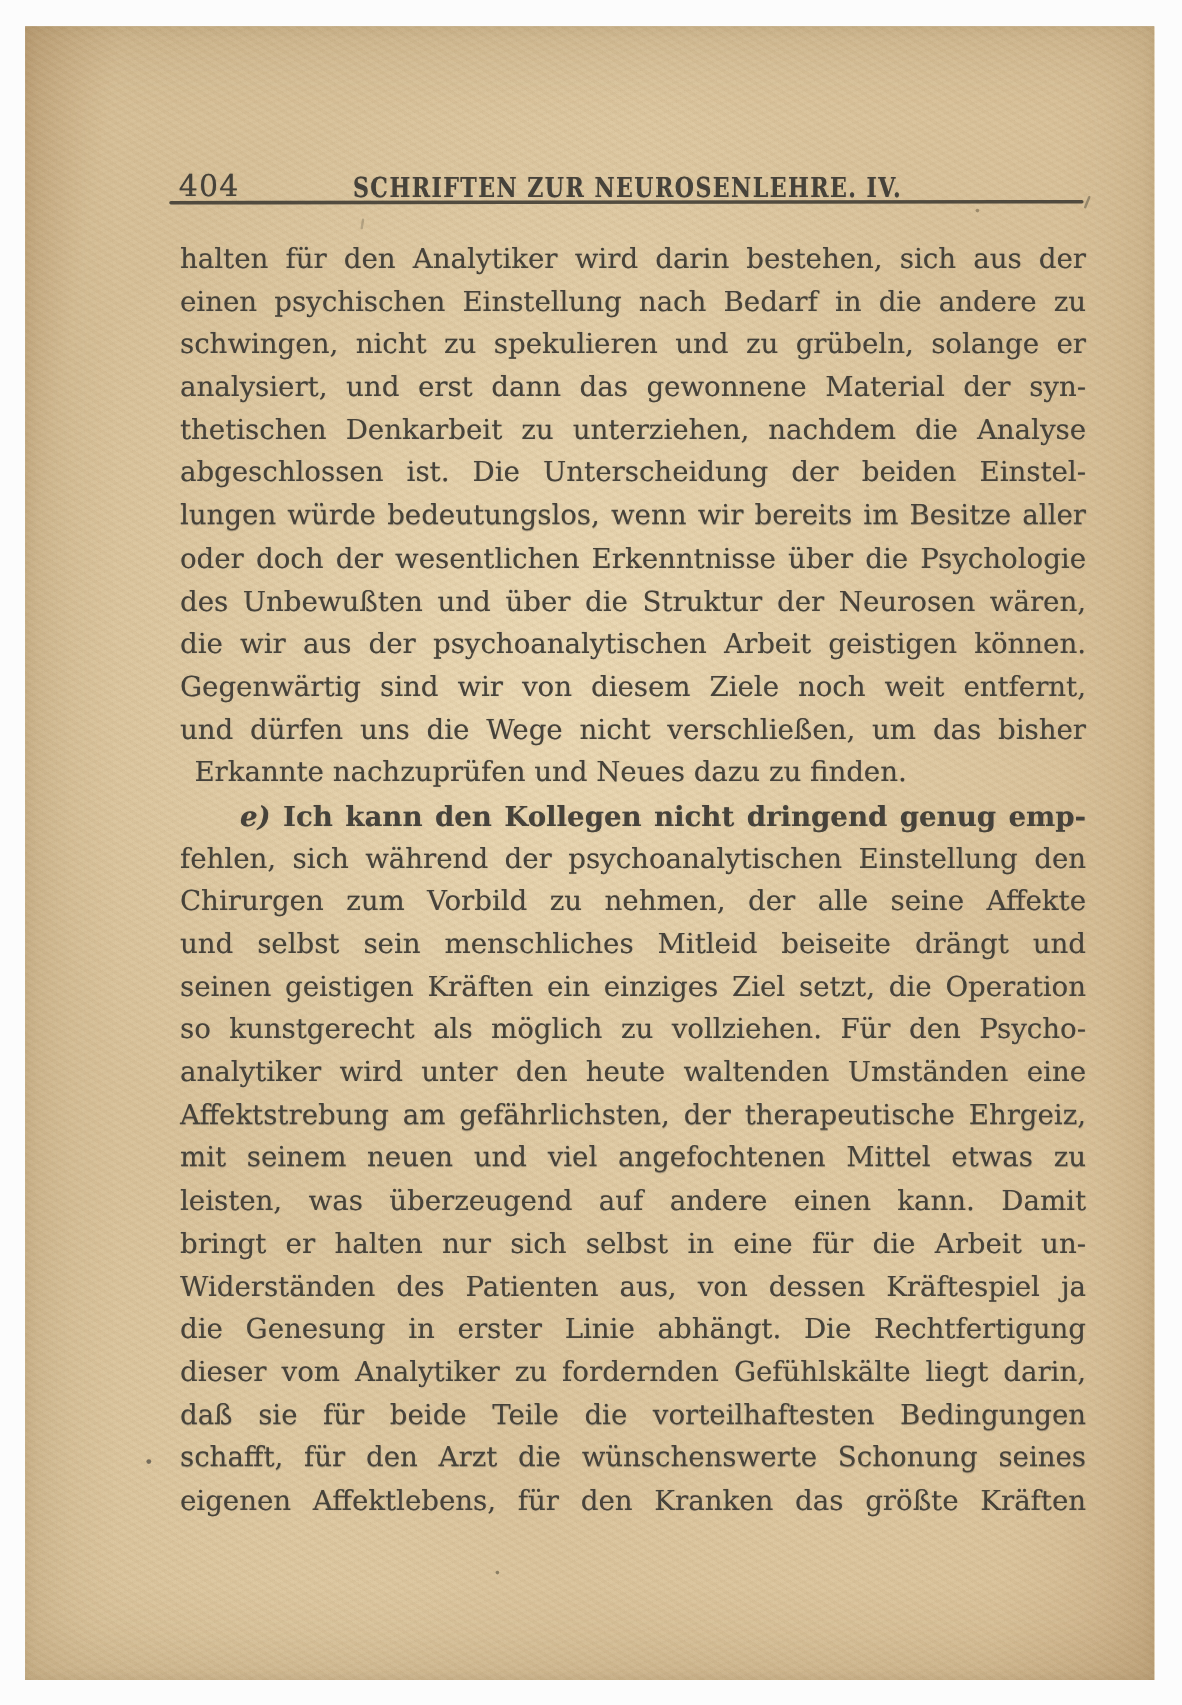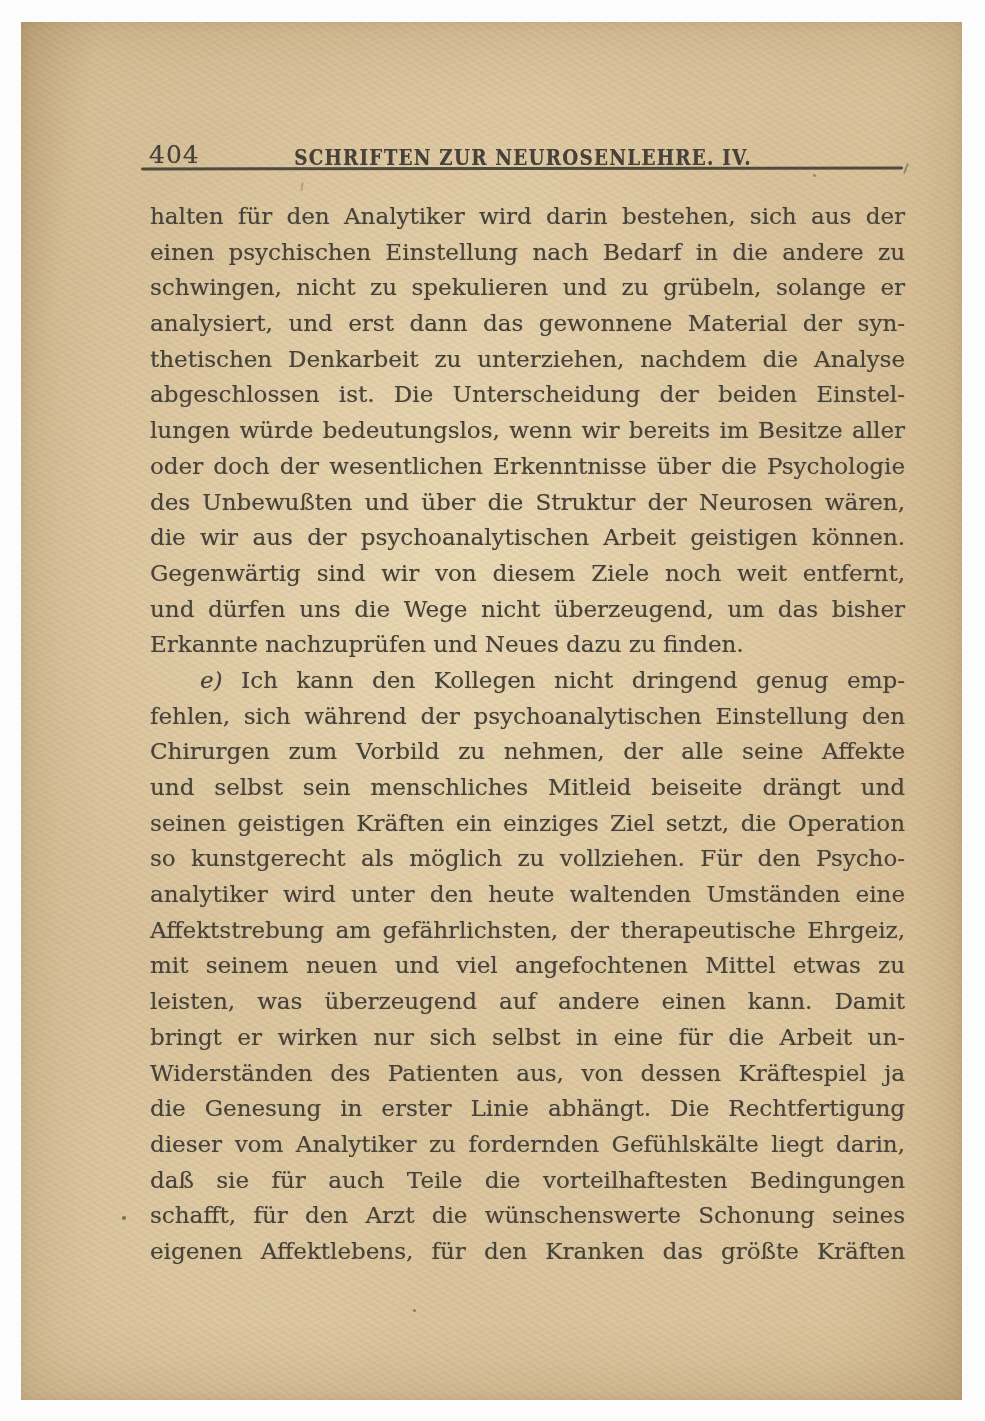--- a/index.html
+++ b/index.html
@@ -61,22 +61,22 @@
     font-size:23px;line-height:35.7px;color:var(--ink);
     text-shadow:0.2px 0.2px 0.7px rgba(66,62,54,0.45);
   }
   .line{
     text-align:justify;
     text-align-last:justify;
     -moz-text-align-last:justify;
     white-space:normal;
     height:35.7px;overflow:visible;
   }
-  .line.indent{text-indent:50px;}
-  .line.paralast{text-align-last:left;-moz-text-align-last:left;}
+  .line.indent{text-indent:50px;font-weight:bold;}
+  .line.paralast{text-align-last:left;margin-left:12px;-moz-text-align-last:left;}
   .pmark{font-style:italic;}
   
   .speck{position:absolute;border-radius:50%;background:#6b5e47;}
   .speck.s1{left:792px;top:152px;width:3px;height:3px;opacity:.55;}
   .speck.s2{left:392px;top:1287px;width:3px;height:3px;opacity:.6;background:#55503f;}
   .speck.s3{left:101px;top:1194px;width:4px;height:4px;opacity:.7;background:#4a463e;}
   .tick{position:absolute;background:#55503f;border-radius:1px;}
   .tick.t1{left:884px;top:141px;width:2px;height:11px;transform:rotate(22deg);opacity:.5;}
   .tick.t2{left:280px;top:160px;width:2px;height:9px;transform:rotate(9deg);opacity:.3;}
 </style>
@@ -92,37 +92,37 @@
       <div class="line">einen psychischen Einstellung nach Bedarf in die andere zu</div>
       <div class="line">schwingen, nicht zu spekulieren und zu grübeln, solange er</div>
       <div class="line">analysiert, und erst dann das gewonnene Material der syn-</div>
       <div class="line">thetischen Denkarbeit zu unterziehen, nachdem die Analyse</div>
       <div class="line">abgeschlossen ist. Die Unterscheidung der beiden Einstel-</div>
       <div class="line">lungen würde bedeutungslos, wenn wir bereits im Besitze aller</div>
       <div class="line">oder doch der wesentlichen Erkenntnisse über die Psychologie</div>
       <div class="line">des Unbewußten und über die Struktur der Neurosen wären,</div>
       <div class="line">die wir aus der psychoanalytischen Arbeit geistigen können.</div>
       <div class="line">Gegenwärtig sind wir von diesem Ziele noch weit entfernt,</div>
-      <div class="line">und dürfen uns die Wege nicht überzeugend, um das bisher</div>
+      <div class="line">und dürfen uns die Wege nicht verschließen, um das bisher</div>
       <div class="line paralast">Erkannte nachzuprüfen und Neues dazu zu finden.</div>
       <div class="line indent"><em class="pmark">e)</em> Ich kann den Kollegen nicht dringend genug emp-</div>
       <div class="line">fehlen, sich während der psychoanalytischen Einstellung den</div>
       <div class="line">Chirurgen zum Vorbild zu nehmen, der alle seine Affekte</div>
       <div class="line">und selbst sein menschliches Mitleid beiseite drängt und</div>
       <div class="line">seinen geistigen Kräften ein einziges Ziel setzt, die Operation</div>
       <div class="line">so kunstgerecht als möglich zu vollziehen. Für den Psycho-</div>
       <div class="line">analytiker wird unter den heute waltenden Umständen eine</div>
       <div class="line">Affektstrebung am gefährlichsten, der therapeutische Ehrgeiz,</div>
       <div class="line">mit seinem neuen und viel angefochtenen Mittel etwas zu</div>
       <div class="line">leisten, was überzeugend auf andere einen kann. Damit</div>
-      <div class="line">bringt er wirken nur sich selbst in eine für die Arbeit un-</div>
+      <div class="line">bringt er halten nur sich selbst in eine für die Arbeit un-</div>
       <div class="line">Widerständen des Patienten aus, von dessen Kräftespiel ja</div>
       <div class="line">die Genesung in erster Linie abhängt. Die Rechtfertigung</div>
       <div class="line">dieser vom Analytiker zu fordernden Gefühlskälte liegt darin,</div>
-      <div class="line">daß sie für auch Teile die vorteilhaftesten Bedingungen</div>
+      <div class="line">daß sie für beide Teile die vorteilhaftesten Bedingungen</div>
       <div class="line">schafft, für den Arzt die wünschenswerte Schonung seines</div>
       <div class="line">eigenen Affektlebens, für den Kranken das größte Kräften</div>
     </div>
   <div class="speck s1"></div>
   <div class="speck s2"></div>
   <div class="speck s3"></div>
   <div class="tick t1"></div>
   <div class="tick t2"></div>
 </div>
 

